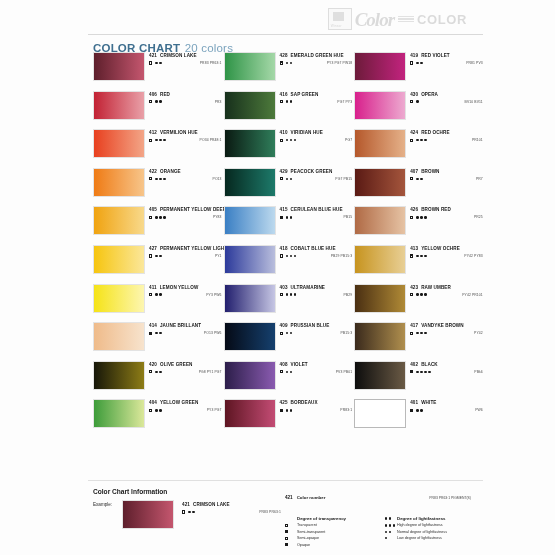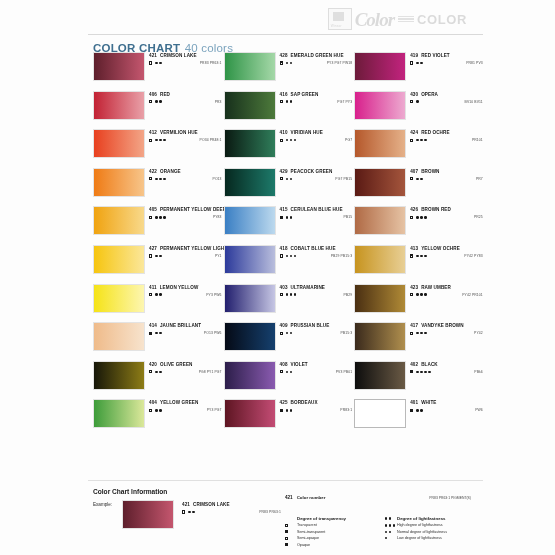--- a/index.html
+++ b/index.html
@@ -168,21 +168,21 @@
         <i></i>
         <i></i>
       </div>
     <span class="logo-color">COLOR</span>
   </div>
 
   <div class="rule-top"></div>
 
   <div class="heading">
     <span class="h1">COLOR CHART</span>
-    <span class="h2">40 colors</span>
+    <span class="h2">20 colors</span>
   </div>
 
   <div class="grid">
       <div class="row" style="margin-bottom:9.6px">
         <div class="cell">
           <div class="swatch" style="background:linear-gradient(to right,#5e1f2c,#c4566e)"></div>
           <div class="meta">
             <div class="meta-top">
               <span class="num">421</span>
               <span class="nm">CRIMSON LAKE</span>

